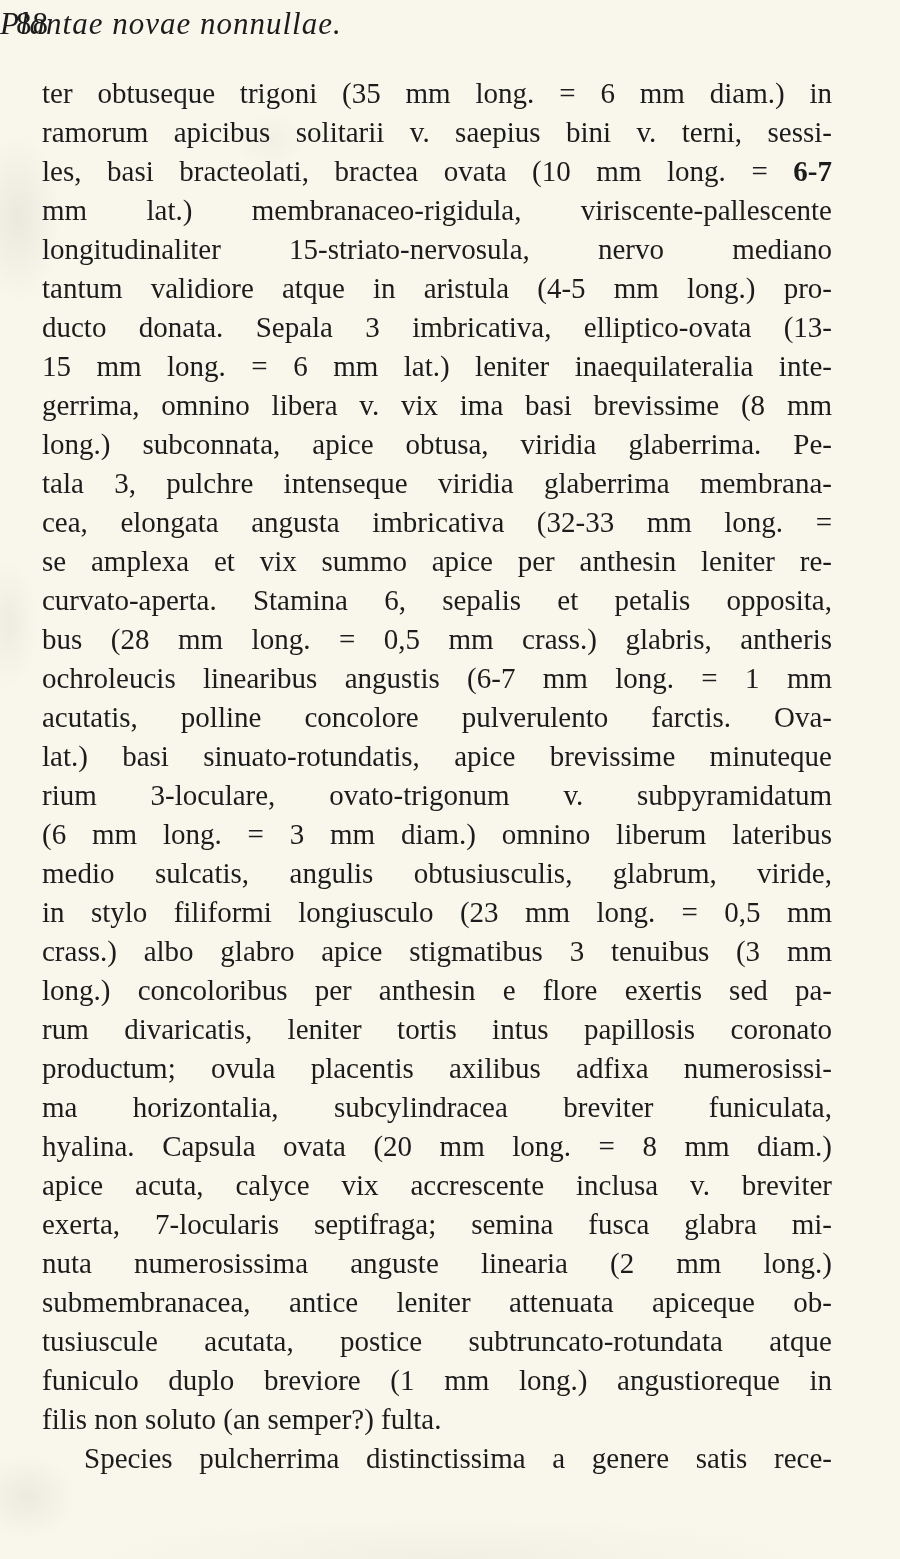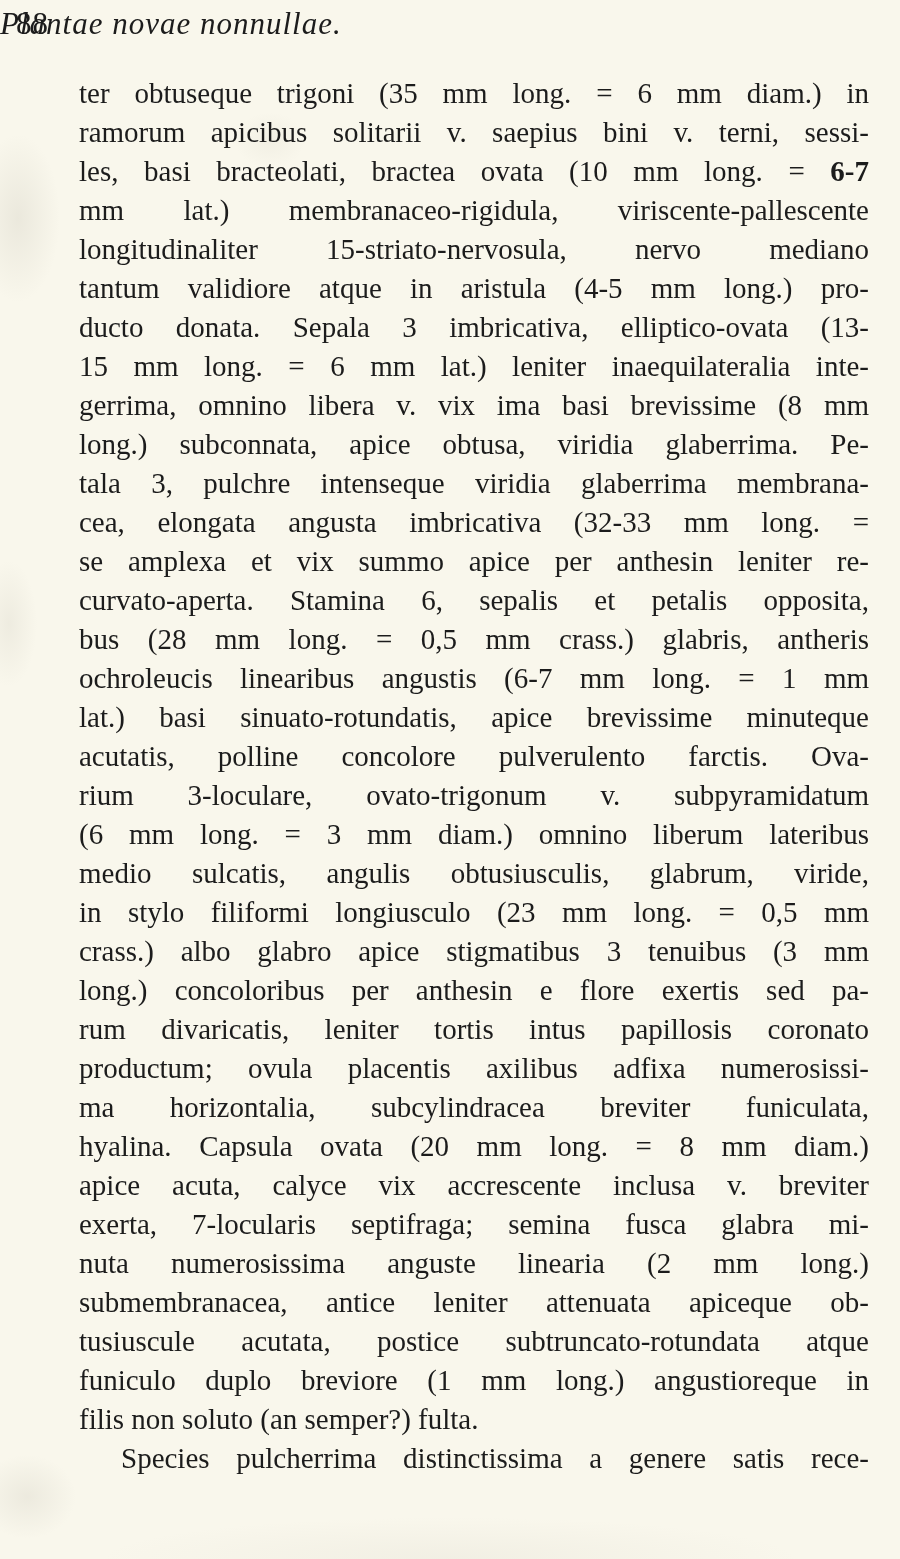--- a/index.html
+++ b/index.html
@@ -36,21 +36,21 @@
     font-size: 31px;
     letter-spacing: 1px;
   }
   .running-title {
     text-align: left;
     font-style: italic;
     font-size: 31px;
     letter-spacing: 1px;
   }
   .body-text {
-    margin: 30px 25px 0 79px;
+    margin: 30px 25px 0 42px;
     width: 790px;
   }
   .line {
     font-size: 29px;
     line-height: 39px;
     height: 39px;
     white-space: nowrap;
     text-align: justify;
     text-align-last: justify;
     overflow: hidden;
@@ -82,22 +82,22 @@
       <div class="line"><span>ducto donata. Sepala 3 imbricativa, elliptico-ovata (13-</span></div>
       <div class="line"><span>15 mm long. = 6 mm lat.) leniter inaequilateralia inte-</span></div>
       <div class="line"><span>gerrima, omnino libera v. vix ima basi brevissime (8 mm</span></div>
       <div class="line"><span>long.) subconnata, apice obtusa, viridia glaberrima. Pe-</span></div>
       <div class="line"><span>tala 3, pulchre intenseque viridia glaberrima membrana-</span></div>
       <div class="line"><span>cea, elongata angusta imbricativa (32-33 mm long. =</span></div>
       <div class="line"><span>se amplexa et vix summo apice per anthesin leniter re-</span></div>
       <div class="line"><span>curvato-aperta. Stamina 6, sepalis et petalis opposita,</span></div>
       <div class="line"><span>bus (28 mm long. = 0,5 mm crass.) glabris, antheris</span></div>
       <div class="line"><span>ochroleucis linearibus angustis (6-7 mm long. = 1 mm</span></div>
+      <div class="line"><span>acutatis, polline concolore pulverulento farctis. Ova-</span></div>
       <div class="line"><span>lat.) basi sinuato-rotundatis, apice brevissime minuteque</span></div>
-      <div class="line"><span>acutatis, polline concolore pulverulento farctis. Ova-</span></div>
       <div class="line"><span>rium 3-loculare, ovato-trigonum v. subpyramidatum</span></div>
       <div class="line"><span>(6 mm long. = 3 mm diam.) omnino liberum lateribus</span></div>
       <div class="line"><span>medio sulcatis, angulis obtusiusculis, glabrum, viride,</span></div>
       <div class="line"><span>in stylo filiformi longiusculo (23 mm long. = 0,5 mm</span></div>
       <div class="line"><span>crass.) albo glabro apice stigmatibus 3 tenuibus (3 mm</span></div>
       <div class="line"><span>long.) concoloribus per anthesin e flore exertis sed pa-</span></div>
       <div class="line"><span>rum divaricatis, leniter tortis intus papillosis coronato</span></div>
       <div class="line"><span>productum; ovula placentis axilibus adfixa numerosissi-</span></div>
       <div class="line"><span>ma horizontalia, subcylindracea breviter funiculata,</span></div>
       <div class="line"><span>hyalina. Capsula ovata (20 mm long. = 8 mm diam.)</span></div>

